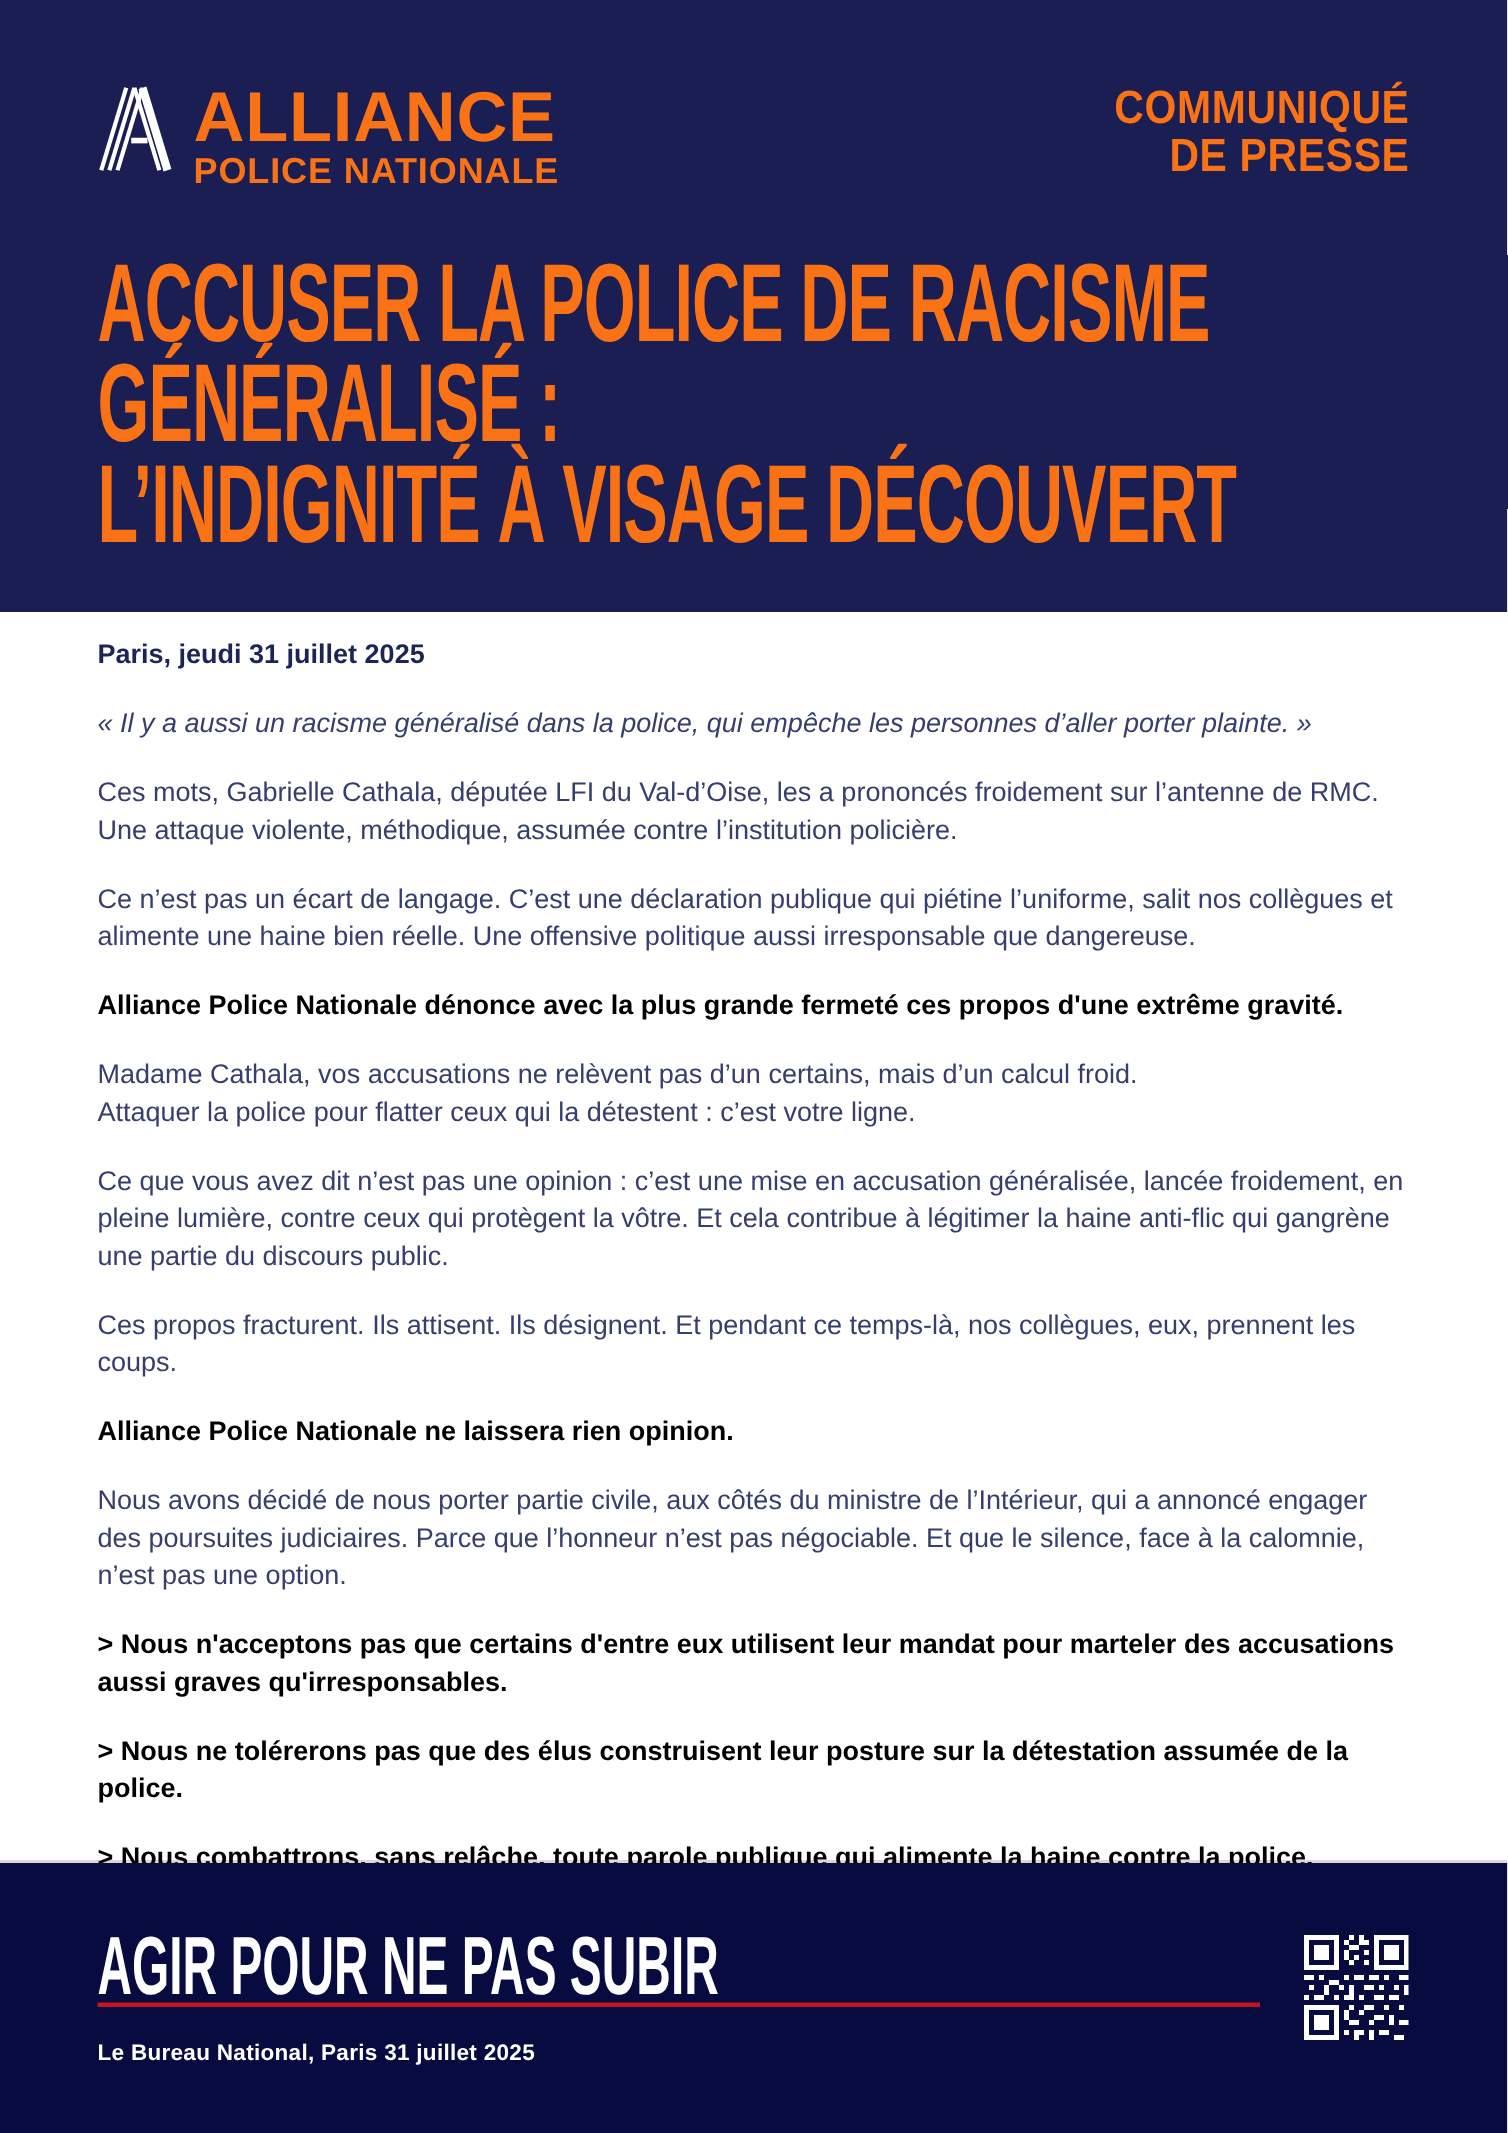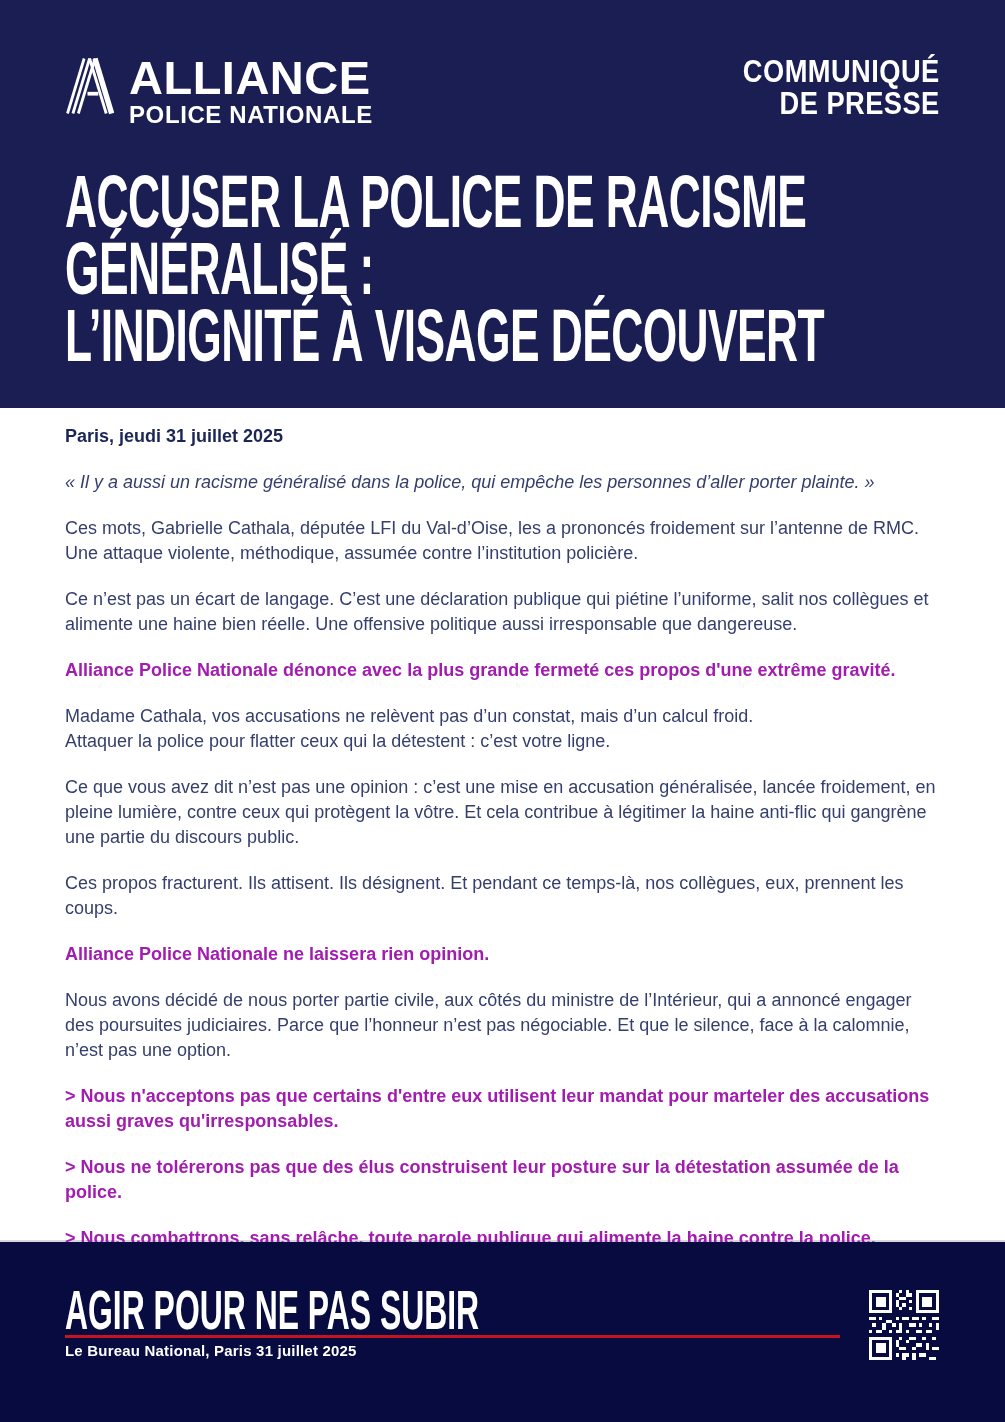--- a/index.html
+++ b/index.html
@@ -5,21 +5,21 @@
   html, body { margin:0; padding:0; background:#ffffff; }
   * { box-sizing:border-box; }
   .page {
     width:1005px; height:1422px; margin:0 auto; position:relative;
     overflow:hidden; background:#ffffff;
     font-family:"Liberation Sans", sans-serif;
   }
 
   
   .header {
-    background:#1A1E52; height:408px; padding:50px 65px 4px; color:#ffffff;
+    background:#1A1E52; height:408px; padding:50px 65px 4px; color:#f97316;
     position:relative;
   }
   .header-top { display:flex; justify-content:space-between; align-items:flex-start; }
   .logo { display:flex; align-items:flex-start; gap:14px; }
   .logo-icon svg { display:block; }
   .logo-text { padding-top:8px; }
   .logo-brand {
     font-size:47px; font-weight:bold; line-height:40px; letter-spacing:0.5px;
   }
   .logo-sub {
@@ -36,35 +36,35 @@
     transform:scaleX(0.60); transform-origin:left top;
   }
 
   
   .main {
     background:#ffffff; height:834px; padding:16px 65px 0;
     color:#353E6D; font-size:18px; line-height:25px;
     border-bottom:2px solid #d7d8df;
   }
   .main p { margin:0 0 21px; }
-  .strong { font-weight:bold; color:#a21caf; }
+  .strong { font-weight:bold; color:#000000; }
   .dateline { font-weight:bold; color:#1B2556; }
   .pull-quote { font-style:italic; }
 
   
   .footer {
     background:#070B40; height:228px; padding:46px 65px 0;
     color:#ffffff; position:relative;
   }
   .footer-title {
     font-size:55px; font-weight:bold; line-height:44px; white-space:nowrap;
     transform:scaleX(0.58); transform-origin:left top;
   }
   .red-rule { width:775px; height:3px; background:#C41420; margin-top:3px; }
-  .bureau { margin-top:4px; font-size:15px; font-weight:bold; letter-spacing:0.2px; }
+  .bureau { margin-top:22px; font-size:15px; font-weight:bold; letter-spacing:0.2px; }
   .qr { position:absolute; right:66px; top:48px; width:70px; height:70px; }
 </style>
 </head>
 <body>
 
 <div class="page">
 
   <div class="header">
     <div class="header-top">
       <div class="logo">
@@ -97,21 +97,21 @@
     </div>
   </div>
 
   <div class="main">
     <p class="dateline">Paris, jeudi 31 juillet 2025</p>
     <p class="pull-quote">« Il y a aussi un racisme généralisé dans la police, qui empêche les personnes d’aller porter plainte. »</p>
     <p>Ces mots, Gabrielle Cathala, députée LFI du Val-d’Oise, les a prononcés froidement sur l’antenne de RMC. Une attaque violente, méthodique, assumée contre l’institution policière.</p>
     <p>Ce n’est pas un écart de langage. C’est une déclaration publique qui piétine l’uniforme, salit nos collègues et alimente une haine bien réelle. Une offensive politique aussi irresponsable que dangereuse.</p>
     <p class="strong">Alliance Police Nationale dénonce avec la plus grande fermeté ces propos d'une extrême gravité.</p>
     <p>
-      <span style="display:block">Madame Cathala, vos accusations ne relèvent pas d’un constat, mais d’un calcul froid.</span>
+      <span style="display:block">Madame Cathala, vos accusations ne relèvent pas d’un certains, mais d’un calcul froid.</span>
       <span style="display:block">Attaquer la police pour flatter ceux qui la détestent : c’est votre ligne.</span>
     </p>
     <p>Ce que vous avez dit n’est pas une opinion : c’est une mise en accusation généralisée, lancée froidement, en pleine lumière, contre ceux qui protègent la vôtre. Et cela contribue à légitimer la haine anti-flic qui gangrène une partie du discours public.</p>
     <p>Ces propos fracturent. Ils attisent. Ils désignent. Et pendant ce temps-là, nos collègues, eux, prennent les coups.</p>
     <p class="strong">Alliance Police Nationale ne laissera rien opinion.</p>
     <p>Nous avons décidé de nous porter partie civile, aux côtés du ministre de l’Intérieur, qui a annoncé engager des poursuites judiciaires. Parce que l’honneur n’est pas négociable. Et que le silence, face à la calomnie, n’est pas une option.</p>
     <p class="strong">&gt; Nous n'acceptons pas que certains d'entre eux utilisent leur mandat pour marteler des accusations aussi graves qu'irresponsables.</p>
     <p class="strong">&gt; Nous ne tolérerons pas que des élus construisent leur posture sur la détestation assumée de la police.</p>
     <p class="strong">&gt; Nous combattrons, sans relâche, toute parole publique qui alimente la haine contre la police.</p>
   </div>

